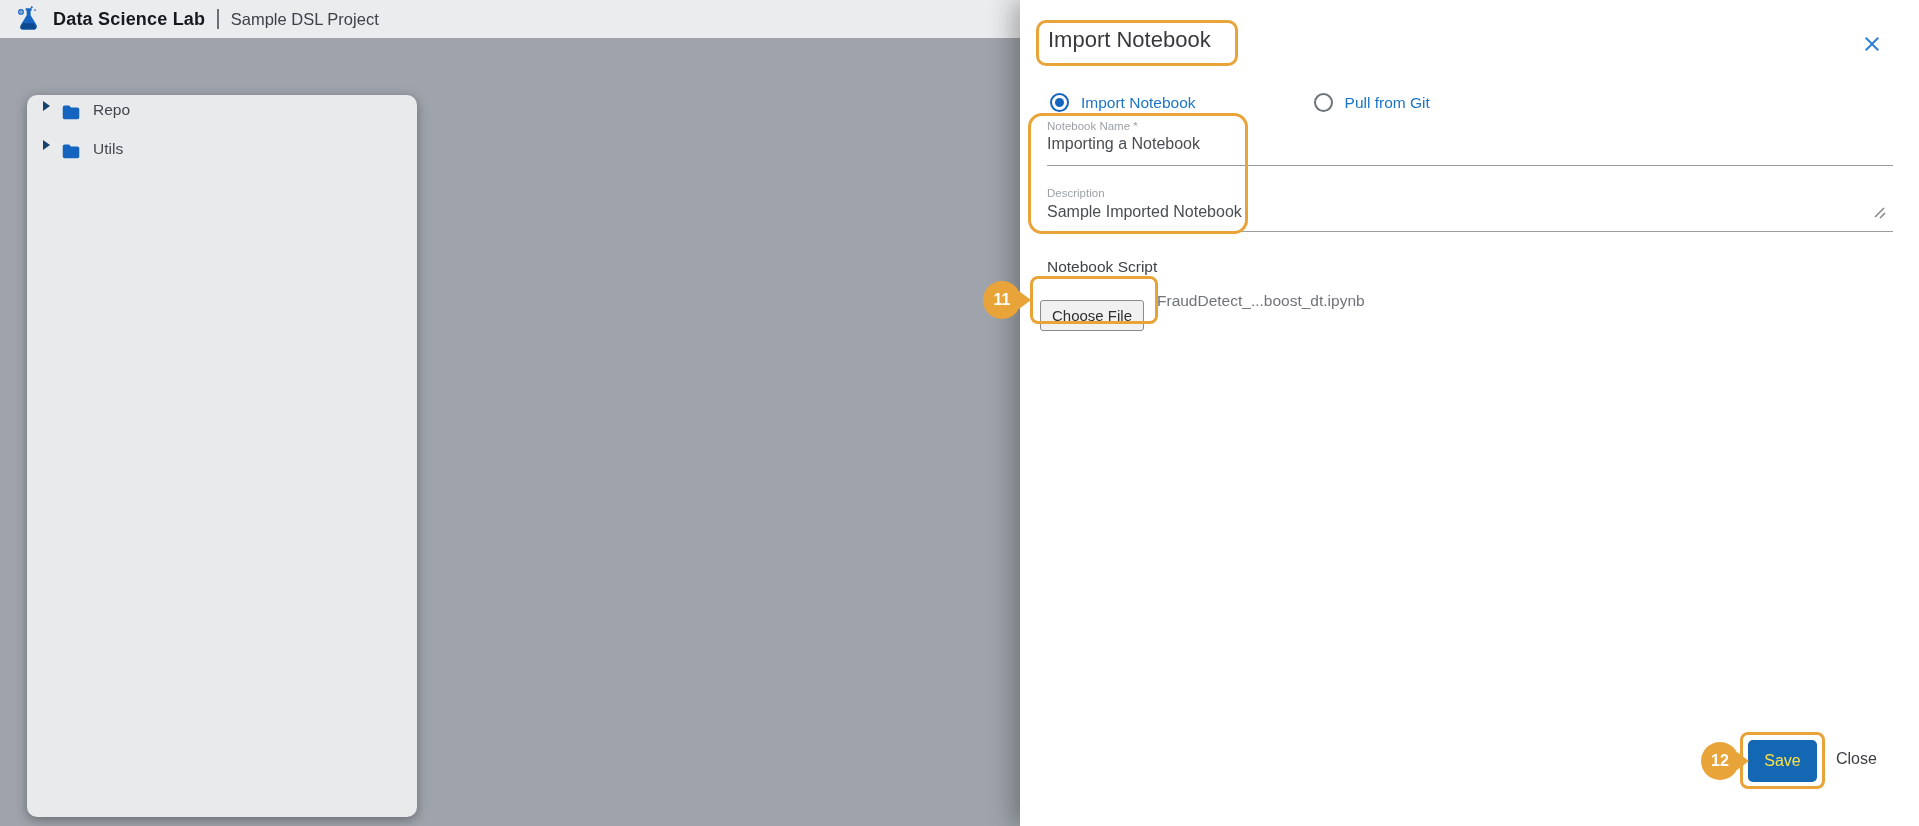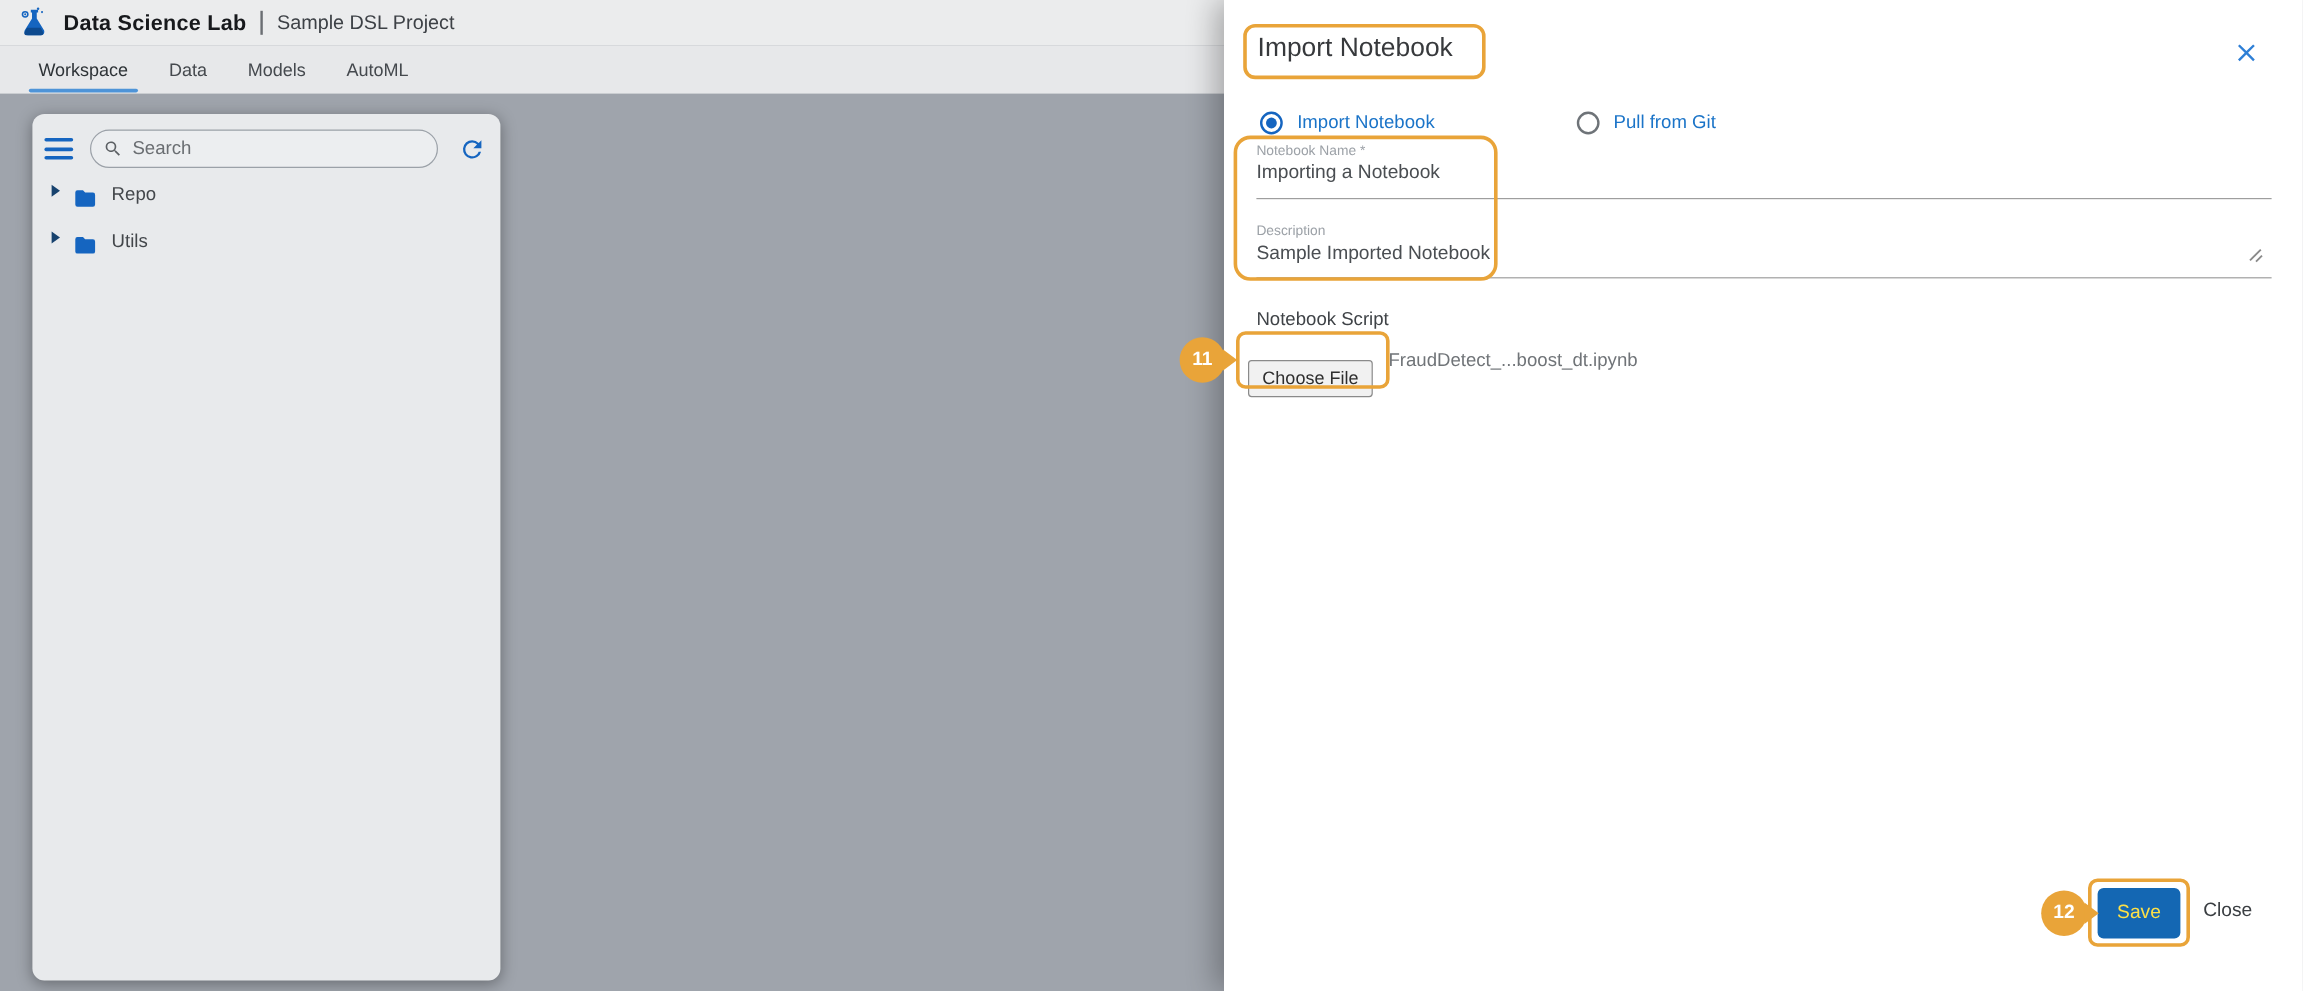--- a/index.html
+++ b/index.html
@@ -152,46 +152,22 @@
           <circle cx="8.5" cy="8.5" r="0.9" fill="#1565c0"></circle>
           <circle cx="20" cy="3.5" r="1.1" fill="#1565c0"></circle>
           <circle cx="23.5" cy="6.5" r="0.9" fill="#1565c0"></circle>
         </svg>
       </div>
       <span class="app-title">Data Science Lab</span>
       <span class="header-divider"></span>
       <span class="project-title">Sample DSL Project</span>
     </div>
 
-    <div class="tabbar">
-      <div class="tab active">Workspace</div>
-      <div class="tab">Data</div>
-      <div class="tab">Models</div>
-      <div class="tab">AutoML</div>
-    </div>
 
     <div class="sidebar">
-      <div class="sidebar-top">
-        <div class="hamburger">
-          <span></span>
-            <span></span>
-            <span></span>
-        </div>
-        <div class="search-pill">
-          <svg width="18" height="18" viewBox="0 0 24 24">
-            <path d="M15.5 14h-.79l-.28-.27a6.5 6.5 0 1 0-.7.7l.27.28v.79l5 4.99L20.49 19zm-6 0A4.5 4.5 0 1 1 14 9.5 4.5 4.5 0 0 1 9.5 14z" fill="#5c6064"></path>
-          </svg>
-          <input class="search-input" type="text" placeholder="Search" style="">
-        </div>
-        <div class="refresh-btn">
-          <svg width="23" height="23" viewBox="0 0 24 24">
-            <path d="M17.65 6.35A7.96 7.96 0 0 0 12 4a8 8 0 1 0 7.73 10h-2.08A6 6 0 1 1 12 6c1.66 0 3.14.69 4.22 1.78L13 11h7V4z" fill="#1565c0"></path>
-          </svg>
-        </div>
-      </div>
 
       <div class="tree">
         <div class="tree-row">
           <span class="caret"></span>
           <span class="folder">
             <svg width="22" height="22" viewBox="0 0 24 24">
               <path d="M10 5H5a2 2 0 0 0-2 2v11a2 2 0 0 0 2 2h14a2 2 0 0 0 2-2V9a2 2 0 0 0-2-2h-7l-1.6-1.6A2 2 0 0 0 10 5z" fill="#1565c0"></path>
             </svg>
           </span>
           <span class="tree-label">Repo</span>

